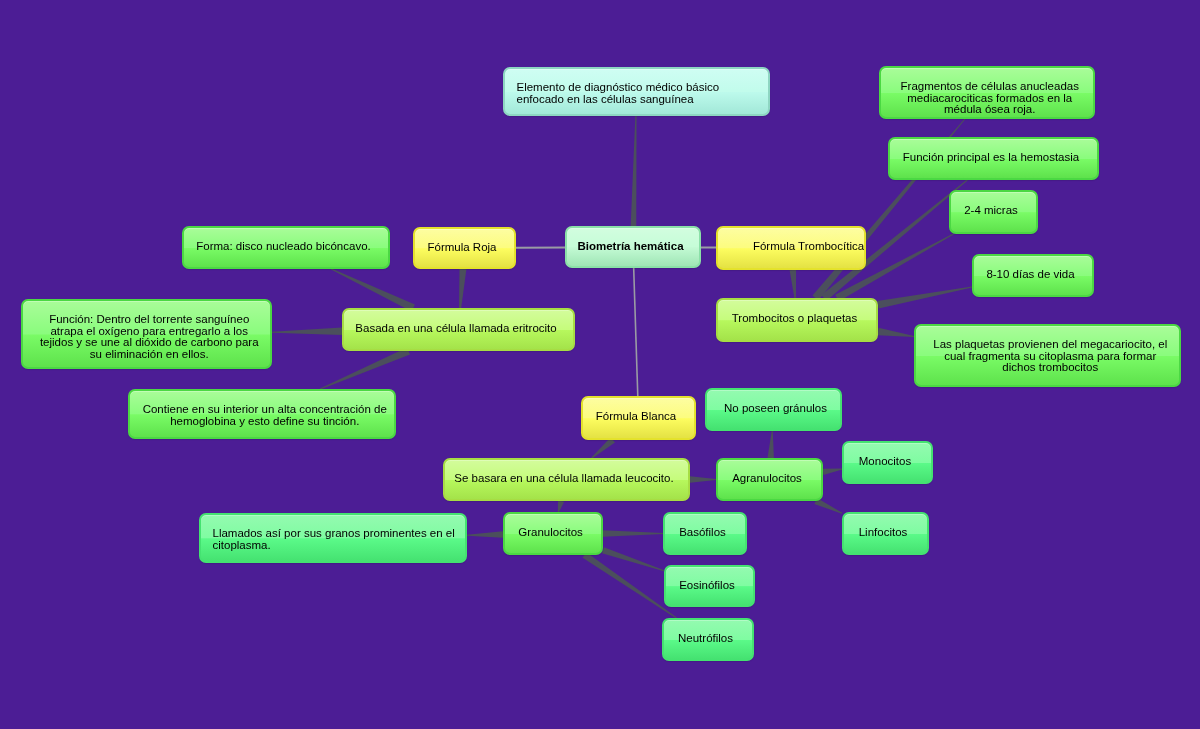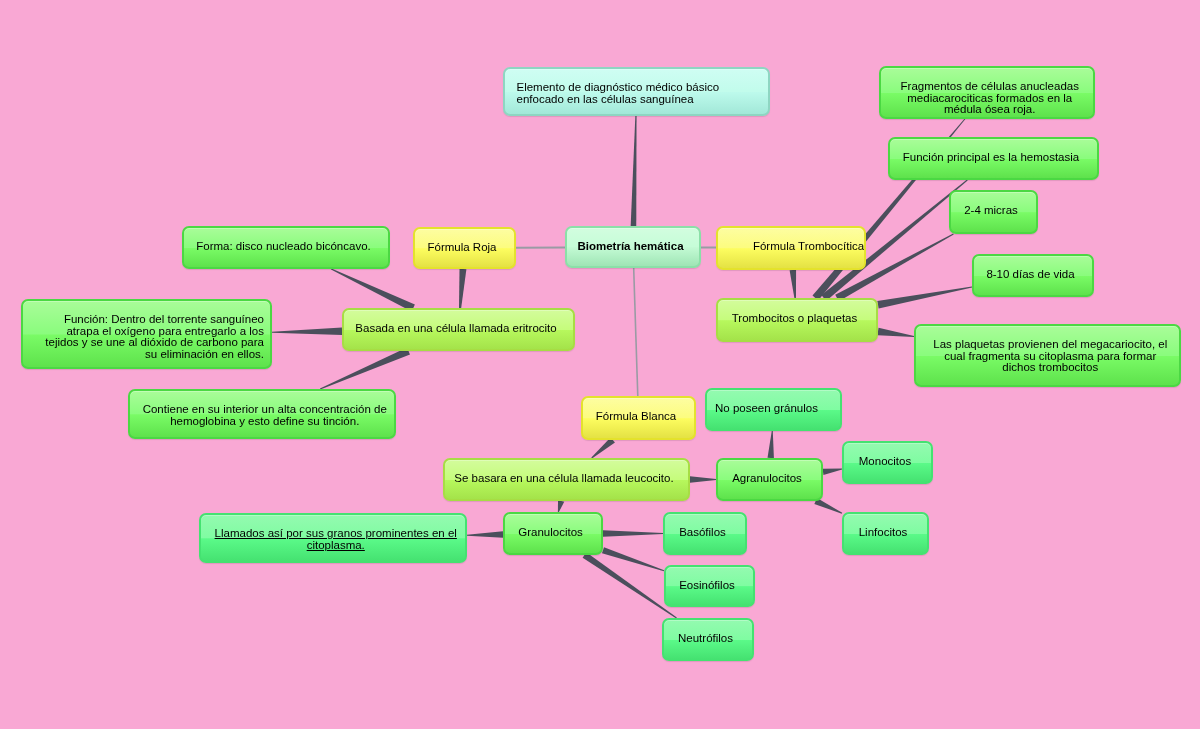--- a/index.html
+++ b/index.html
@@ -1,20 +1,20 @@
 <!DOCTYPE html>
 <html><head>
 <meta charset="utf-8">
 <title>Biometría hemática</title>
 <style>
   html,body{margin:0;padding:0;background:#ffffff;}
   body{width:1200px;height:729px;overflow:hidden;
        font-family:"Liberation Sans",sans-serif;
        -webkit-font-smoothing:antialiased;}
-  #canvas{position:relative;width:1200px;height:729px;background:#f9a8d4;}
+  #canvas{position:relative;width:1200px;height:729px;background:#4c1d95;}
   #links{position:absolute;left:0;top:0;width:1200px;height:729px;}
   .node{position:absolute;box-sizing:border-box;border-radius:7px;
         display:flex;align-items:flex-start;overflow:hidden;}
   .node .lbl{position:relative;width:100%;color:#000000;font-size:11.5px;
              line-height:11.6px;white-space:pre;z-index:2;
              -webkit-font-smoothing:antialiased;transform:translateZ(0);}
 </style>
 </head>
 <body>
 
@@ -60,21 +60,21 @@
     <div class="node" id="n_blanca" style="left: 581px; top: 396px; width: 115px; height: 44px; background: linear-gradient(rgb(253, 253, 161) 0%, rgb(252, 252, 128) 48%, rgb(252, 252, 128) 50%, rgb(253, 253, 96) 51.5%, rgb(228, 226, 68) 100%); border: 2px solid rgb(228, 226, 44); box-shadow: rgba(255, 255, 255, 0.28) 0px 1px 0px 0px inset, rgba(0, 0, 0, 0.1) 0px 1px 1px; justify-content: center; padding: 13.3px 13px 0px 8px;">
       <div class="lbl" style="text-align: center;"><div>Fórmula Blanca</div></div>
     </div>
     <div class="node" id="n_forma" style="left: 182px; top: 226px; width: 208px; height: 43px; background: linear-gradient(rgb(169, 252, 153) 0%, rgb(139, 252, 126) 48%, rgb(139, 252, 126) 50%, rgb(122, 251, 102) 51.5%, rgb(94, 226, 76) 100%); border: 2px solid rgb(75, 216, 67); box-shadow: rgba(255, 255, 255, 0.28) 0px 1px 0px 0px inset, rgba(0, 0, 0, 0.1) 0px 1px 1px; justify-content: center; padding: 13.3px 13px 0px 8px;">
       <div class="lbl" style="text-align: center;"><div>Forma: disco nucleado bicóncavo.</div></div>
     </div>
     <div class="node" id="n_eritro" style="left: 342px; top: 308px; width: 233px; height: 43px; background: linear-gradient(rgb(211, 252, 156) 0%, rgb(198, 252, 125) 48%, rgb(198, 252, 125) 50%, rgb(183, 248, 93) 51.5%, rgb(164, 227, 74) 100%); border: 2px solid rgb(167, 221, 68); box-shadow: rgba(255, 255, 255, 0.28) 0px 1px 0px 0px inset, rgba(0, 0, 0, 0.1) 0px 1px 1px; justify-content: center; padding: 13.3px 13px 0px 8px;">
       <div class="lbl" style="text-align: center;"><div>Basada en una célula llamada eritrocito</div></div>
     </div>
     <div class="node" id="n_funcion" style="left: 21px; top: 299px; width: 251px; height: 70px; background: linear-gradient(rgb(169, 252, 153) 0%, rgb(139, 252, 126) 48%, rgb(139, 252, 126) 50%, rgb(122, 251, 102) 51.5%, rgb(94, 226, 76) 100%); border: 2px solid rgb(75, 216, 67); box-shadow: rgba(255, 255, 255, 0.28) 0px 1px 0px 0px inset, rgba(0, 0, 0, 0.1) 0px 1px 1px; justify-content: flex-start; padding: 13.3px 6px 0px 11.5px;">
-      <div class="lbl" style="text-align: right;"><div>Función: Dentro del torrente sanguíneo</div><div>atrapa el oxígeno para entregarlo a los</div><div>tejidos y se une al dióxido de carbono para</div><div>su eliminación en ellos.</div></div>
+      <div class="lbl" style="text-align: center;"><div>Función: Dentro del torrente sanguíneo</div><div>atrapa el oxígeno para entregarlo a los</div><div>tejidos y se une al dióxido de carbono para</div><div>su eliminación en ellos.</div></div>
     </div>
     <div class="node" id="n_hemo" style="left: 128px; top: 389px; width: 268px; height: 50px; background: linear-gradient(rgb(169, 252, 153) 0%, rgb(139, 252, 126) 48%, rgb(139, 252, 126) 50%, rgb(122, 251, 102) 51.5%, rgb(94, 226, 76) 100%); border: 2px solid rgb(75, 216, 67); box-shadow: rgba(255, 255, 255, 0.28) 0px 1px 0px 0px inset, rgba(0, 0, 0, 0.1) 0px 1px 1px; justify-content: flex-start; padding: 13.3px 6px 0px 11.5px;">
       <div class="lbl" style="text-align: center;"><div>Contiene en su interior un alta concentración de</div><div>hemoglobina y esto define su tinción.</div></div>
     </div>
     <div class="node" id="n_frag" style="left: 879px; top: 66px; width: 216px; height: 53px; background: linear-gradient(rgb(169, 252, 153) 0%, rgb(139, 252, 126) 48%, rgb(139, 252, 126) 50%, rgb(122, 251, 102) 51.5%, rgb(94, 226, 76) 100%); border: 2px solid rgb(75, 216, 67); box-shadow: rgba(255, 255, 255, 0.28) 0px 1px 0px 0px inset, rgba(0, 0, 0, 0.1) 0px 1px 1px; justify-content: flex-start; padding: 13.3px 6px 0px 11.5px;">
       <div class="lbl" style="text-align: center;"><div>Fragmentos de células anucleadas</div><div>mediacarociticas formados en la</div><div>médula ósea roja.</div></div>
     </div>
     <div class="node" id="n_hemostasia" style="left: 888px; top: 137px; width: 211px; height: 43px; background: linear-gradient(rgb(169, 252, 153) 0%, rgb(139, 252, 126) 48%, rgb(139, 252, 126) 50%, rgb(122, 251, 102) 51.5%, rgb(94, 226, 76) 100%); border: 2px solid rgb(75, 216, 67); box-shadow: rgba(255, 255, 255, 0.28) 0px 1px 0px 0px inset, rgba(0, 0, 0, 0.1) 0px 1px 1px; justify-content: center; padding: 13.3px 13px 0px 8px;">
       <div class="lbl" style="text-align: center;"><div>Función principal es la hemostasia</div></div>
     </div>
@@ -93,33 +93,33 @@
     <div class="node" id="n_leuco" style="left: 443px; top: 458px; width: 247px; height: 43px; background: linear-gradient(rgb(211, 252, 156) 0%, rgb(198, 252, 125) 48%, rgb(198, 252, 125) 50%, rgb(183, 248, 93) 51.5%, rgb(164, 227, 74) 100%); border: 2px solid rgb(167, 221, 68); box-shadow: rgba(255, 255, 255, 0.28) 0px 1px 0px 0px inset, rgba(0, 0, 0, 0.1) 0px 1px 1px; justify-content: center; padding: 13.3px 13px 0px 8px;">
       <div class="lbl" style="text-align: center;"><div>Se basara en una célula llamada leucocito.</div></div>
     </div>
     <div class="node" id="n_granu" style="left: 503px; top: 512px; width: 100px; height: 43px; background: linear-gradient(rgb(169, 252, 153) 0%, rgb(139, 252, 126) 48%, rgb(139, 252, 126) 50%, rgb(122, 251, 102) 51.5%, rgb(94, 226, 76) 100%); border: 2px solid rgb(75, 216, 67); box-shadow: rgba(255, 255, 255, 0.28) 0px 1px 0px 0px inset, rgba(0, 0, 0, 0.1) 0px 1px 1px; justify-content: center; padding: 13.3px 13px 0px 8px;">
       <div class="lbl" style="text-align: center;"><div>Granulocitos</div></div>
     </div>
     <div class="node" id="n_agranu" style="left: 716px; top: 458px; width: 107px; height: 43px; background: linear-gradient(rgb(169, 252, 153) 0%, rgb(139, 252, 126) 48%, rgb(139, 252, 126) 50%, rgb(122, 251, 102) 51.5%, rgb(94, 226, 76) 100%); border: 2px solid rgb(75, 216, 67); box-shadow: rgba(255, 255, 255, 0.28) 0px 1px 0px 0px inset, rgba(0, 0, 0, 0.1) 0px 1px 1px; justify-content: center; padding: 13.3px 13px 0px 8px;">
       <div class="lbl" style="text-align: center;"><div>Agranulocitos</div></div>
     </div>
     <div class="node" id="n_nogran" style="left: 705px; top: 388px; width: 137px; height: 43px; background: linear-gradient(rgb(148, 250, 176) 0%, rgb(128, 252, 162) 48%, rgb(128, 252, 162) 50%, rgb(91, 250, 137) 51.5%, rgb(69, 226, 113) 100%); border: 2px solid rgb(68, 226, 113); box-shadow: rgba(255, 255, 255, 0.28) 0px 1px 0px 0px inset, rgba(0, 0, 0, 0.1) 0px 1px 1px; justify-content: center; padding: 13.3px 13px 0px 8px;">
-      <div class="lbl" style="text-align: left;"><div>No poseen gránulos</div></div>
+      <div class="lbl" style="text-align: right;"><div>No poseen gránulos</div></div>
     </div>
     <div class="node" id="n_mono" style="left: 842px; top: 441px; width: 91px; height: 43px; background: linear-gradient(rgb(148, 250, 176) 0%, rgb(128, 252, 162) 48%, rgb(128, 252, 162) 50%, rgb(91, 250, 137) 51.5%, rgb(69, 226, 113) 100%); border: 2px solid rgb(68, 226, 113); box-shadow: rgba(255, 255, 255, 0.28) 0px 1px 0px 0px inset, rgba(0, 0, 0, 0.1) 0px 1px 1px; justify-content: center; padding: 13.3px 13px 0px 8px;">
       <div class="lbl" style="text-align: center;"><div>Monocitos</div></div>
     </div>
     <div class="node" id="n_linfo" style="left: 842px; top: 512px; width: 87px; height: 43px; background: linear-gradient(rgb(148, 250, 176) 0%, rgb(128, 252, 162) 48%, rgb(128, 252, 162) 50%, rgb(91, 250, 137) 51.5%, rgb(69, 226, 113) 100%); border: 2px solid rgb(68, 226, 113); box-shadow: rgba(255, 255, 255, 0.28) 0px 1px 0px 0px inset, rgba(0, 0, 0, 0.1) 0px 1px 1px; justify-content: center; padding: 13.3px 13px 0px 8px;">
       <div class="lbl" style="text-align: center;"><div>Linfocitos</div></div>
     </div>
     <div class="node" id="n_baso" style="left: 663px; top: 512px; width: 84px; height: 43px; background: linear-gradient(rgb(148, 250, 176) 0%, rgb(128, 252, 162) 48%, rgb(128, 252, 162) 50%, rgb(91, 250, 137) 51.5%, rgb(69, 226, 113) 100%); border: 2px solid rgb(68, 226, 113); box-shadow: rgba(255, 255, 255, 0.28) 0px 1px 0px 0px inset, rgba(0, 0, 0, 0.1) 0px 1px 1px; justify-content: center; padding: 13.3px 13px 0px 8px;">
       <div class="lbl" style="text-align: center;"><div>Basófilos</div></div>
     </div>
     <div class="node" id="n_eosi" style="left: 664px; top: 565px; width: 91px; height: 42px; background: linear-gradient(rgb(148, 250, 176) 0%, rgb(128, 252, 162) 48%, rgb(128, 252, 162) 50%, rgb(91, 250, 137) 51.5%, rgb(69, 226, 113) 100%); border: 2px solid rgb(68, 226, 113); box-shadow: rgba(255, 255, 255, 0.28) 0px 1px 0px 0px inset, rgba(0, 0, 0, 0.1) 0px 1px 1px; justify-content: center; padding: 13.3px 13px 0px 8px;">
       <div class="lbl" style="text-align: center;"><div>Eosinófilos</div></div>
     </div>
     <div class="node" id="n_neutro" style="left: 662px; top: 618px; width: 92px; height: 43px; background: linear-gradient(rgb(148, 250, 176) 0%, rgb(128, 252, 162) 48%, rgb(128, 252, 162) 50%, rgb(91, 250, 137) 51.5%, rgb(69, 226, 113) 100%); border: 2px solid rgb(68, 226, 113); box-shadow: rgba(255, 255, 255, 0.28) 0px 1px 0px 0px inset, rgba(0, 0, 0, 0.1) 0px 1px 1px; justify-content: center; padding: 13.3px 13px 0px 8px;">
       <div class="lbl" style="text-align: center;"><div>Neutrófilos</div></div>
     </div>
     <div class="node" id="n_granprom" style="left: 199px; top: 513px; width: 268px; height: 50px; background: linear-gradient(rgb(148, 250, 176) 0%, rgb(128, 252, 162) 48%, rgb(128, 252, 162) 50%, rgb(91, 250, 137) 51.5%, rgb(69, 226, 113) 100%); border: 2px solid rgb(68, 226, 113); box-shadow: rgba(255, 255, 255, 0.28) 0px 1px 0px 0px inset, rgba(0, 0, 0, 0.1) 0px 1px 1px; justify-content: flex-start; padding: 13.3px 6px 0px 11.5px;">
-      <div class="lbl" style="text-align: center; text-decoration: underline;"><div>Llamados así por sus granos prominentes en el</div><div>citoplasma.</div></div>
+      <div class="lbl" style="text-align: left;"><div>Llamados así por sus granos prominentes en el</div><div>citoplasma.</div></div>
     </div>
   </div>
 
 </body></html>

